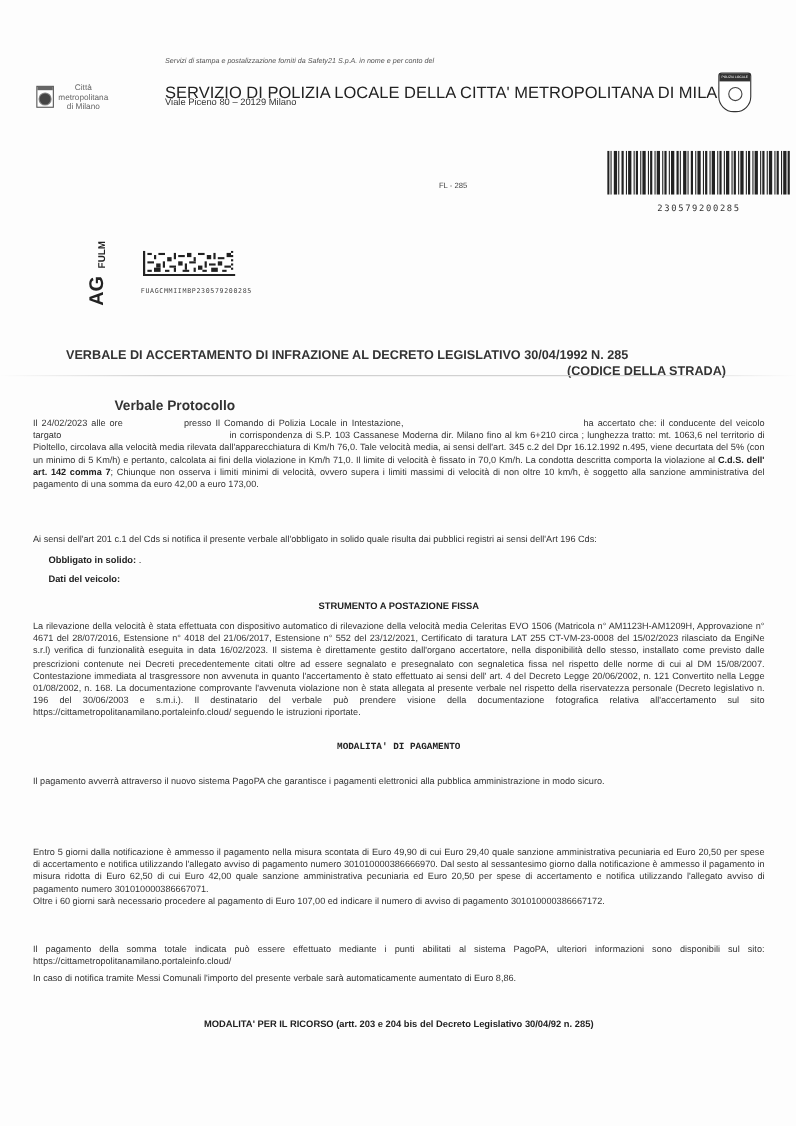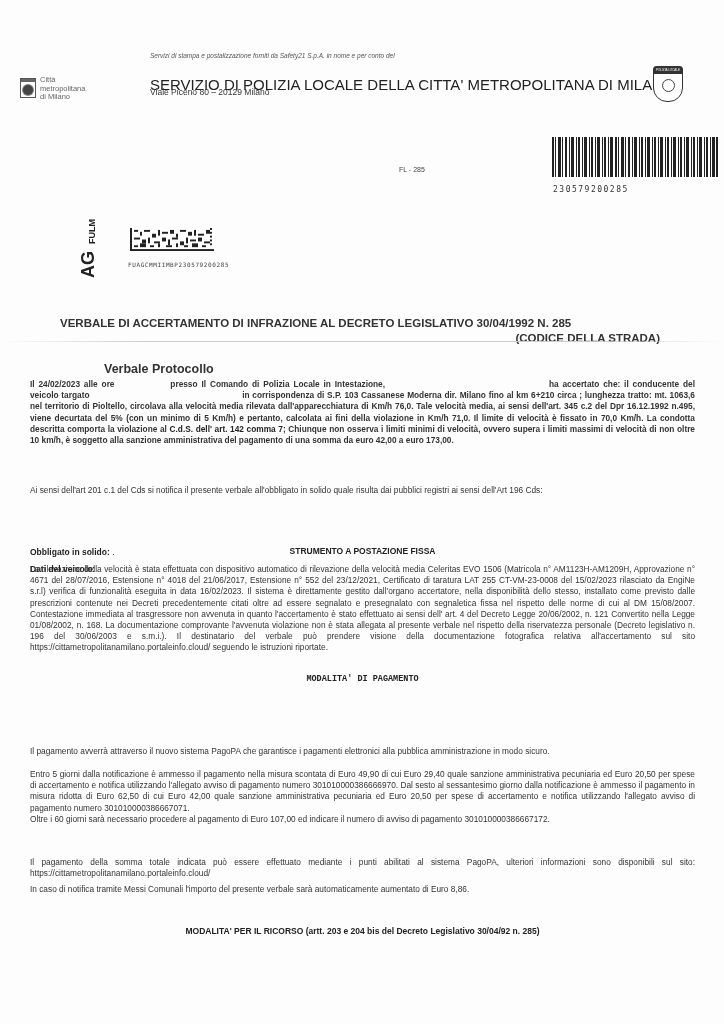--- a/index.html
+++ b/index.html
@@ -1,47 +1,47 @@
 <!DOCTYPE html>
 <html><head>
 <meta charset="utf-8">
 <style>
   html, body { margin:0; padding:0; }
   body { width:724px; height:1024px; background:#fdfdfd; position:relative; overflow:hidden;
          font-family:"Liberation Sans", sans-serif; color:#222; }
   .abs { position:absolute; }
   .print-note { left:150px; top:52px; font-size:6.5px; font-style:italic; color:#555; }
-  .logo-left { left:20px; top:76px; width:100px; height:34px; }
+  .logo-left { left:33px; top:76px; width:100px; height:34px;text-align:center; }
   .logo-box { position:absolute; left:0; top:2px; width:14px; height:18px; border:1px solid #555; background:#fff; }
   .logo-box .sun { position:absolute; left:2px; top:6px; width:10px; height:10px; background:#444; border-radius:50%; box-shadow:0 0 0 1px #888; }
   .logo-box .band { position:absolute; left:0; top:0; width:14px; height:3px; background:#666; }
   .logo-text { position:absolute; left:20px; top:0; font-size:7.5px; line-height:8.5px; color:#666; }
   .header-title { left:150px; top:76px; font-size:15px; font-weight:normal; color:#222; }
   .header-addr { left:150px; top:87px; font-size:8.5px; color:#333; }
   .badge-right { left:653px; top:66px; width:28px; height:34px; border:1.5px solid #333; border-radius:3px 3px 14px 14px; background:#fff; }
   .badge-right .top { position:absolute; left:0; top:0; width:28px; height:7px; background:#333; color:#fff; font-size:3px; text-align:center; line-height:7px; }
   .badge-right .circle { position:absolute; left:8px; top:12px; width:11px; height:11px; border:1.5px solid #444; border-radius:50%; }
   .fl-code { left:399px; top:166px; font-size:7px; color:#444; }
   .barcode { left:552px; top:137px; width:167px; height:40px; }
-  .barcode-num { left:553px; top:185px; width:165px; font-family:"DejaVu Sans Mono", monospace; font-size:8px; letter-spacing:1.5px; color:#333; }
+  .barcode-num { left:553px; top:185px; width:165px; text-align:center; font-family:"DejaVu Sans Mono", monospace; font-size:8px; letter-spacing:1.5px; color:#333; }
   .ag-vertical { left:66px; top:208px; width:40px; height:70px; }
   .ag-vertical span { position:absolute; transform:rotate(-90deg); transform-origin:left top; white-space:nowrap; font-weight:bold; color:#222; }
   .ag-big { left:12px; top:70px; font-size:18px; }
   .ag-small { left:21px; top:36px; font-size:9px; }
   .matrix { left:130px; top:228px; width:84px; height:23px; }
   .matrix-code { left:128px; top:261px; font-family:"DejaVu Sans Mono", monospace; font-size:6px; color:#444; letter-spacing:0.6px; }
   .title { left:60px; top:317px; width:600px; text-align:left; font-size:11.5px; font-weight:bold; color:#333; }
   .subtitle { left:60px; top:332px; width:600px; text-align:right; font-size:11.5px; font-weight:bold; color:#333; }
   .title-line { left:0; top:341px; width:724px; height:1px; background:linear-gradient(90deg,transparent,#ccc 20%,#ccc 80%,transparent); }
   .verbale-prot { left:104px; top:362px; font-size:12.5px; font-weight:bold; color:#333; }
   .para { left:30px; width:665px; font-size:8.3px; line-height:11.2px; color:#333; text-align:justify; }
   .para b { color:#222; }
   .redact { display:inline-block; background:#fdfdfd; }
   .section-head { left:30px; width:665px; text-align:center; font-size:8.5px; font-weight:bold; color:#222; }
-  .label-bold { left:30px; font-size:8.5px; font-weight:bold; color:#222;margin-top:43px; }
+  .label-bold { left:44px; font-size:8.5px; font-weight:bold; color:#222; }
 </style>
 </head>
 <body>
 
 <div class="abs print-note">Servizi di stampa e postalizzazione forniti da Safety21 S.p.A. in nome e per conto del</div>
 
 <div class="abs logo-left">
   <div class="logo-box">
       <div class="band"></div>
       <div class="sun"></div>
@@ -172,34 +172,34 @@
   </g>
 </svg>
 <div class="abs matrix-code">FUAGCMMIIMBP230579200285</div>
 
 <div class="abs title">VERBALE DI ACCERTAMENTO DI INFRAZIONE AL DECRETO LEGISLATIVO 30/04/1992 N. 285</div>
 <div class="abs subtitle">(CODICE DELLA STRADA)</div>
 <div class="abs title-line"></div>
 
 <div class="abs verbale-prot">Verbale Protocollo</div>
 
-<div class="abs para" style="top:379px;font-weight:bold;">
+<div class="abs para" style="top:379px;">
   <span>Il 24/02/2023 alle ore </span><span class="redact" style="width:52px;"></span><span>presso Il Comando di Polizia Locale in Intestazione, </span><span class="redact" style="width:160px;"></span><span>ha accertato che: il conducente del veicolo targato </span><span class="redact" style="width:150px;"></span><span>in corrispondenza di S.P. 103 Cassanese Moderna dir. Milano fino al km 6+210 circa ; lunghezza tratto: mt. 1063,6 nel territorio di Pioltello, circolava alla velocità media rilevata dall'apparecchiatura di Km/h 76,0. Tale velocità media, ai sensi dell'art. 345 c.2 del Dpr 16.12.1992 n.495, viene decurtata del 5% (con un minimo di 5 Km/h) e pertanto, calcolata ai fini della violazione in Km/h 71,0. Il limite di velocità è fissato in 70,0 Km/h. La condotta descritta comporta la violazione al </span><b>C.d.S. dell' art. 142 comma 7</b><span>; Chiunque non osserva i limiti minimi di velocità, ovvero supera i limiti massimi di velocità di non oltre 10 km/h, è soggetto alla sanzione amministrativa del pagamento di una somma da euro 42,00 a euro 173,00.</span>
 </div>
 
 <div class="abs para" style="top:485px;">Ai sensi dell'art 201 c.1 del Cds si notifica il presente verbale all'obbligato in solido quale risulta dai pubblici registri ai sensi dell'Art 196 Cds:</div>
 
 <div class="abs label-bold" style="top:504px;">
   <span>Obbligato in solido:</span> <span style="font-weight:normal;">.</span>
 </div>
 <div class="abs label-bold" style="top:521px;">Dati del veicolo:</div>
 
 <div class="abs section-head" style="top:546px;text-align:center;">STRUMENTO A POSTAZIONE FISSA</div>
 <div class="abs para" style="top:564px;">La rilevazione della velocità è stata effettuata con dispositivo automatico di rilevazione della velocità media Celeritas EVO 1506 (Matricola n° AM1123H-AM1209H, Approvazione n° 4671 del 28/07/2016, Estensione n° 4018 del 21/06/2017, Estensione n° 552 del 23/12/2021, Certificato di taratura LAT 255 CT-VM-23-0008 del 15/02/2023 rilasciato da EngiNe s.r.l) verifica di funzionalità eseguita in data 16/02/2023. Il sistema è direttamente gestito dall'organo accertatore, nella disponibilità dello stesso, installato come previsto dalle prescrizioni contenute nei Decreti precedentemente citati oltre ad essere segnalato e presegnalato con segnaletica fissa nel rispetto delle norme di cui al DM 15/08/2007. Contestazione immediata al trasgressore non avvenuta in quanto l'accertamento è stato effettuato ai sensi dell' art. 4 del Decreto Legge 20/06/2002, n. 121 Convertito nella Legge 01/08/2002, n. 168. La documentazione comprovante l'avvenuta violazione non è stata allegata al presente verbale nel rispetto della riservatezza personale (Decreto legislativo n. 196 del 30/06/2003 e s.m.i.). Il destinatario del verbale può prendere visione della documentazione fotografica relativa all'accertamento sul sito https://cittametropolitanamilano.portaleinfo.cloud/ seguendo le istruzioni riportate.</div>
 
 <div class="abs section-head" style="top:674px;font-family:Liberation Mono, monospace;">MODALITA' DI PAGAMENTO</div>
-<div class="abs para" style="top:746px;">Il pagamento avverrà attraverso il nuovo sistema PagoPA che garantisce i pagamenti elettronici alla pubblica amministrazione in modo sicuro.</div>
+<div class="abs para" style="top:705px;">Il pagamento avverrà attraverso il nuovo sistema PagoPA che garantisce i pagamenti elettronici alla pubblica amministrazione in modo sicuro.</div>
 <div class="abs para" style="top:769px;">Entro 5 giorni dalla notificazione è ammesso il pagamento nella misura scontata di Euro 49,90 di cui Euro 29,40 quale sanzione amministrativa pecuniaria ed Euro 20,50 per spese di accertamento e notifica utilizzando l'allegato avviso di pagamento numero 301010000386666970. Dal sesto al sessantesimo giorno dalla notificazione è ammesso il pagamento in misura ridotta di Euro 62,50 di cui Euro 42,00 quale sanzione amministrativa pecuniaria ed Euro 20,50 per spese di accertamento e notifica utilizzando l'allegato avviso di pagamento numero 301010000386667071.</div>
 <div class="abs para" style="top:814px;">Oltre i 60 giorni sarà necessario procedere al pagamento di Euro 107,00 ed indicare il numero di avviso di pagamento 301010000386667172.</div>
 <div class="abs para" style="top:857px;">Il pagamento della somma totale indicata può essere effettuato mediante i punti abilitati al sistema PagoPA, ulteriori informazioni sono disponibili sul sito: https://cittametropolitanamilano.portaleinfo.cloud/</div>
 <div class="abs para" style="top:884px;">In caso di notifica tramite Messi Comunali l'importo del presente verbale sarà automaticamente aumentato di Euro 8,86.</div>
 
 <div class="abs section-head" style="top:926px;">MODALITA' PER IL RICORSO (artt. 203 e 204 bis del Decreto Legislativo 30/04/92 n. 285)</div>
 
 </body></html>

